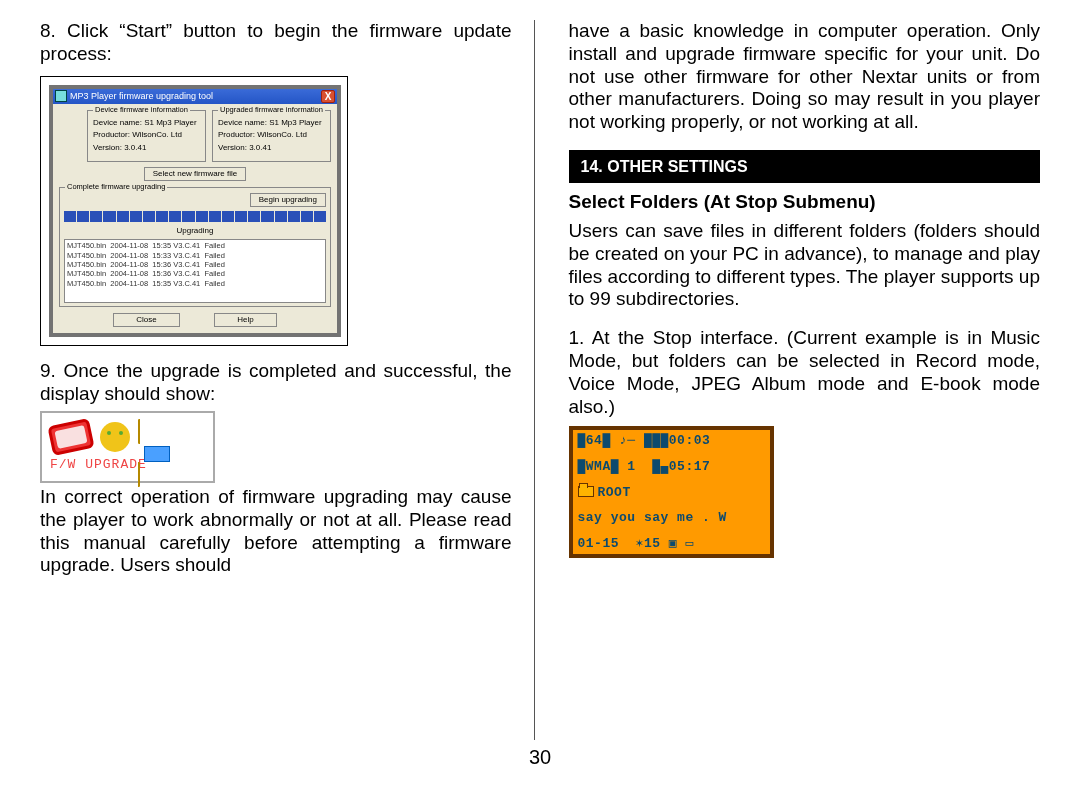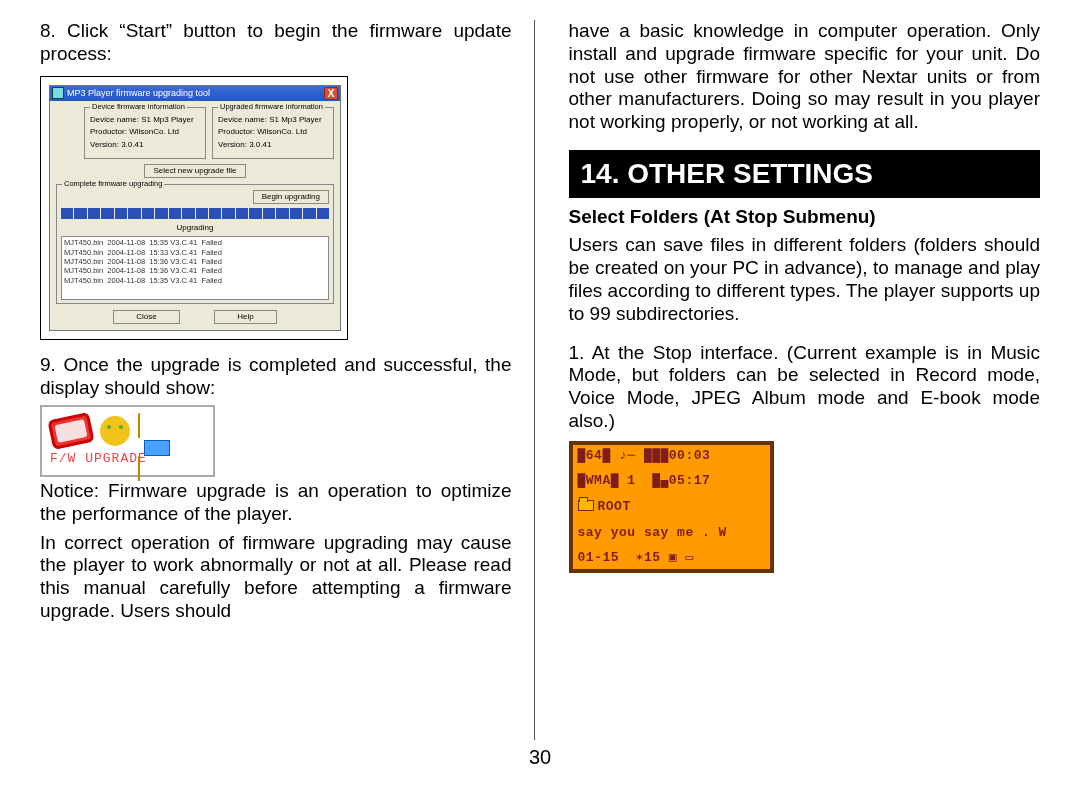--- a/index.html
+++ b/index.html
@@ -22,33 +22,33 @@
     line-height: 1.2;
     color: #000;
   }
   .col-left { border-right: 1px solid #555; padding-right: 22px; }
   .col-right { padding-left: 4px; }
   .p { margin-bottom: 6px; text-align: justify; }
   .section-header {
     background: #000;
     color: #fff;
     font-weight: bold;
-    font-size: 28px;
+    font-size: 16px;
     padding: 7px 12px;
     margin: 16px 0 8px 0;
   }
   .subhead { font-weight: bold; margin-top: 4px; }
   .page-num { text-align: center; font-size: 20px; margin-top: 6px; }
 
   
   .dialog-wrap { padding: 8px; background: #fff; margin: 10px 0 14px 0; width: 308px; border:1px solid #000;}
   .dialog {
     width: 292px;
     font-size: 9px;
-    border: 1px solid #737373;
+    border: 4px solid #737373;
   }
   .titlebar {
     background: linear-gradient(#3a6bd8,#2455c6);
     color: #fff;
     display: flex;
     align-items: center;
     padding: 1px 2px;
     font-size: 9px;
   }
   .titlebar .icon { width:12px;height:12px;background:#7dd; margin-right:3px;border:1px solid #044;}
@@ -95,21 +95,21 @@
   .icon-pc .mon{width:32px;height:22px;background:#f2c200;border:2px solid #b58900;border-radius:3px;}
   .icon-pc .mon::after{content:"";display:block;width:24px;height:14px;margin:2px auto;background:#4aa0ff;border:1px solid #0060c0;}
   .icon-pc .base{width:20px;height:7px;background:#7a5a00;margin:0 auto;}
   .badge-text{font-family:"Courier New",monospace;font-size:13px;color:#ef4444;letter-spacing:1px;}
 
   
   .player-lcd{
     width:205px;height:132px;background:#663300;padding:4px;margin-top:8px;font-family:"Courier New",monospace;
   }
   .player-inner{
-    background:#ff9a00;width:100%;height:100%;padding:3px 5px;font-size:13px;color:#7f1d1d;display:flex;flex-direction:column;justify-content:space-between;
+    background:#ff9a00;width:100%;height:100%;padding:3px 5px;font-size:13px;color:#0c4a6e;display:flex;flex-direction:column;justify-content:space-between;
   }
   .player-inner .line{white-space:pre;font-weight:bold;letter-spacing:0.5px;}
   .folder-ic{display:inline-block;width:16px;height:11px;background:#ffb400;border:1px solid #663300;position:relative;vertical-align:-1px;margin-right:4px;}
   .folder-ic::before{content:"";position:absolute;top:-4px;left:0;width:7px;height:4px;background:#ffb400;border:1px solid #663300;border-bottom:none;}
 </style>
 </head>
 <body>
 
 <div class="columns">
 
@@ -132,21 +132,21 @@
               <div class="row">Version: 3.0.41</div>
             </div>
             <div class="fs">
               <span class="fs-legend">Upgraded firmware information</span>
               <div class="row">Device name: S1 Mp3 Player</div>
               <div class="row">Productor: WilsonCo. Ltd</div>
               <div class="row">Version: 3.0.41</div>
             </div>
           </div>
           <div class="center-row">
-            <span class="dlg-btn">Select new upgrade file</span>
+            <span class="dlg-btn">Select new firmware file</span>
           </div>
           <div class="progress-frame">
             <span class="fs-legend">Complete firmware upgrading</span>
             <div class="prog-row">
               <span class="prog-space"></span>
               <span class="dlg-btn">Begin upgrading</span>
             </div>
             <div class="pbar">
               <span></span>
                 <span></span>
@@ -188,21 +188,20 @@
 
     <div class="lcd-badge">
       <div class="badge-row">
         <span class="icon-red"></span>
         <span class="icon-smile"></span>
         <span class="icon-pc"><span class="mon"></span><span class="base"></span></span>
       </div>
       <div class="badge-text">F/W UPGRADE</div>
     </div>
 
-    <div class="p">Notice: Firmware upgrade is an operation to optimize the performance of the player.</div>
     <div class="p">In correct operation of firmware upgrading may cause the player to work abnormally or not at all.  Please read this manual carefully before attempting a firmware upgrade. Users should</div>
   </div>
 
   <div class="col col-right">
     <div class="p">have a basic knowledge in computer operation.  Only install and upgrade firmware specific for your unit.  Do not use other firmware for other Nextar units or from other manufacturers.  Doing so may result in you player not working properly, or not working at all.</div>
 
     <div class="section-header">14. OTHER SETTINGS</div>
 
     <div class="p subhead">Select Folders (At Stop Submenu)</div>
     <div class="p">Users can save files in different folders (folders should be created on your PC in advance), to manage and play files according to different types. The player supports up to 99 subdirectories.</div>

